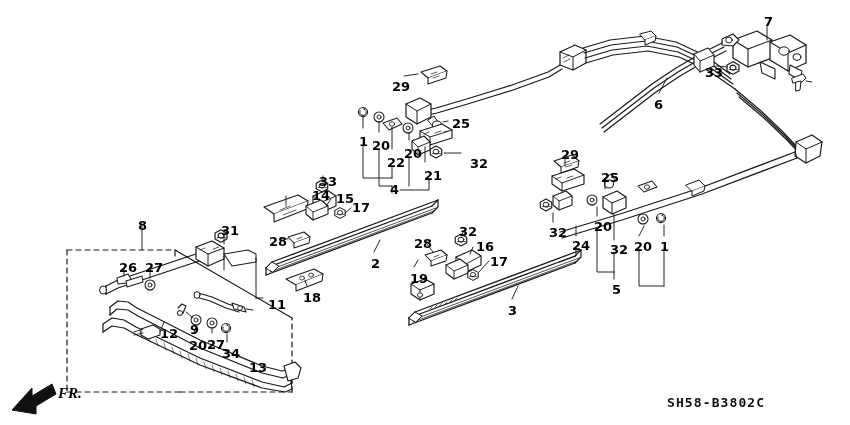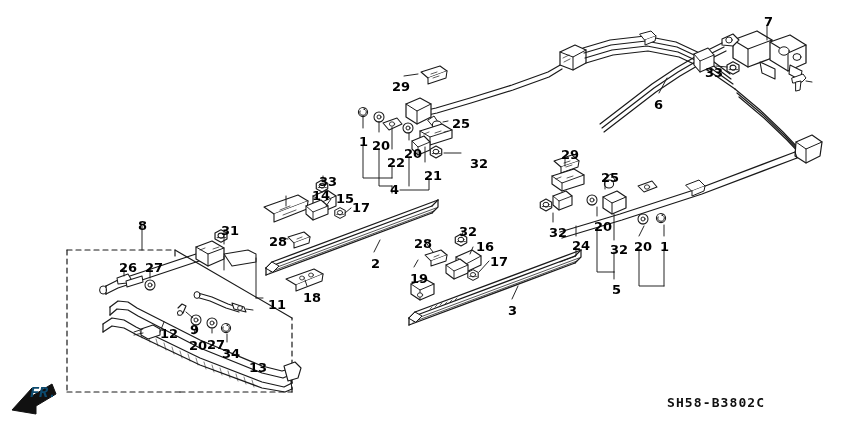--- a/index.html
+++ b/index.html
@@ -5,22 +5,22 @@
   html,body{margin:0;padding:0;background:#ffffff;}
   body{width:850px;height:425px;overflow:hidden;
        font-family:"DejaVu Sans","Liberation Sans",sans-serif;}
   #stage{position:relative;width:850px;height:425px;background:#fff;}
   #stage svg{position:absolute;left:0;top:0;}
   .lbl{position:absolute;font-family:"DejaVu Sans","Liberation Sans",sans-serif;
        font-size:13px;font-weight:700;color:#000;line-height:1;white-space:nowrap;
        letter-spacing:0px;}
   .code{position:absolute;font-family:"DejaVu Sans Mono","Liberation Mono",monospace;
         font-size:13px;font-weight:700;color:#111;letter-spacing:1.1px;white-space:nowrap;}
-  .frtxt{position:absolute;font-family:Liberation Mono, monospace;
-         font-size:15px;font-weight:700;font-style:italic;color:#0c4a6e;white-space:nowrap;}
+  .frtxt{position:absolute;font-family:Liberation Serif, serif;
+         font-size:15px;font-weight:700;font-style:italic;color:#000000;white-space:nowrap;margin-left:28px;}
 </style>
 </head>
 <body>
 
 <div id="stage">
 
 <svg width="850" height="425" viewBox="0 0 850 425">
   <defs>
     <g id="hexnut">
       <path d="M -5.2,-2.6 L 0,-5.4 L 5.2,-2.6 L 5.2,2.6 L 0,5.4 L -5.2,2.6 Z" fill="#fff" stroke="#1a1a1a" stroke-width="1.05"></path>

